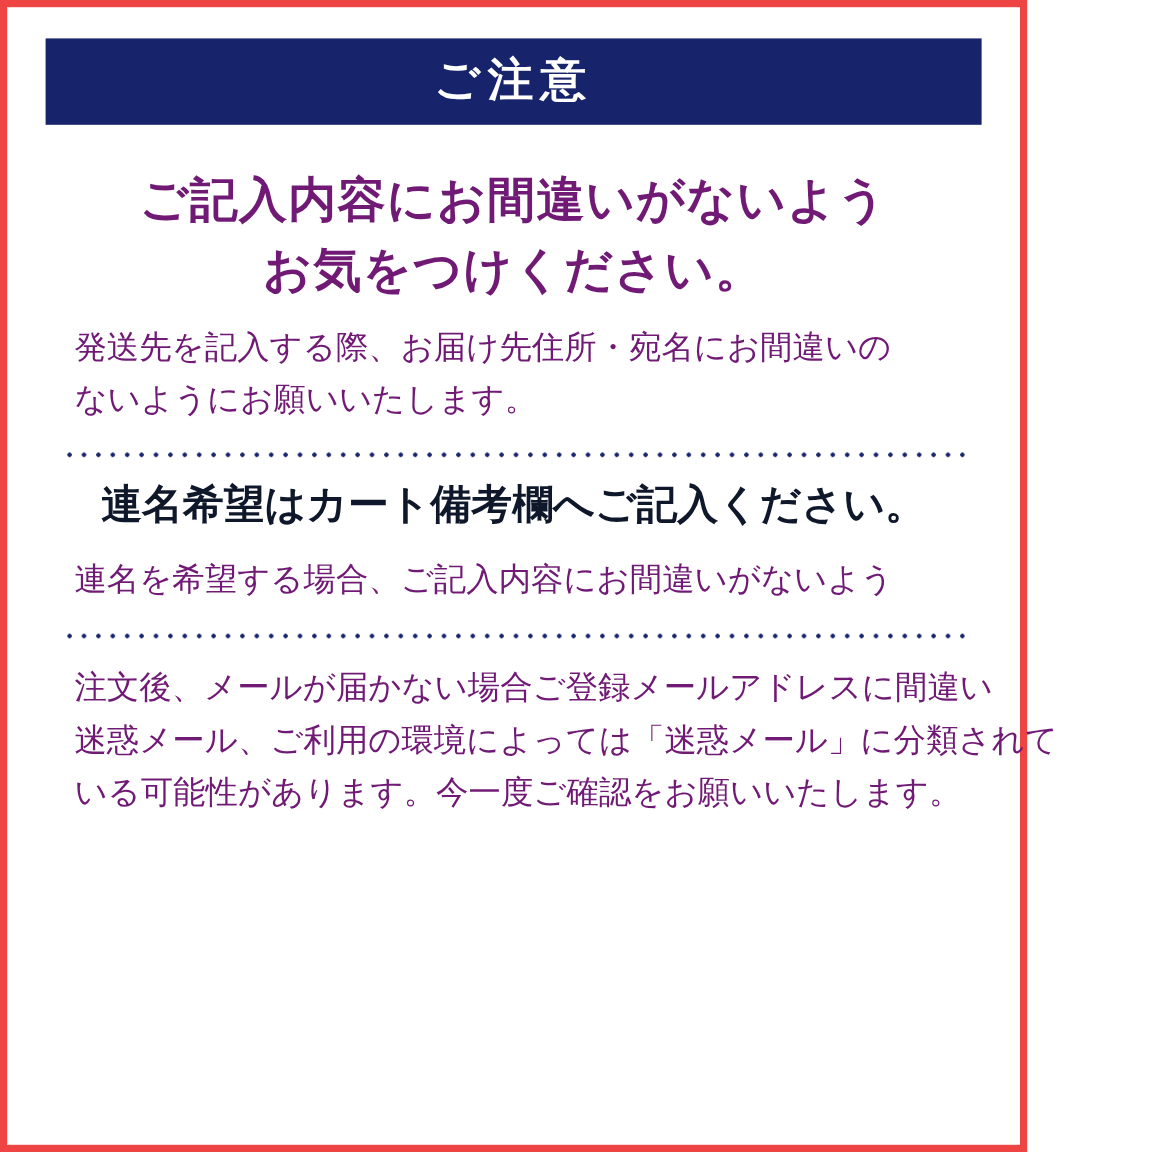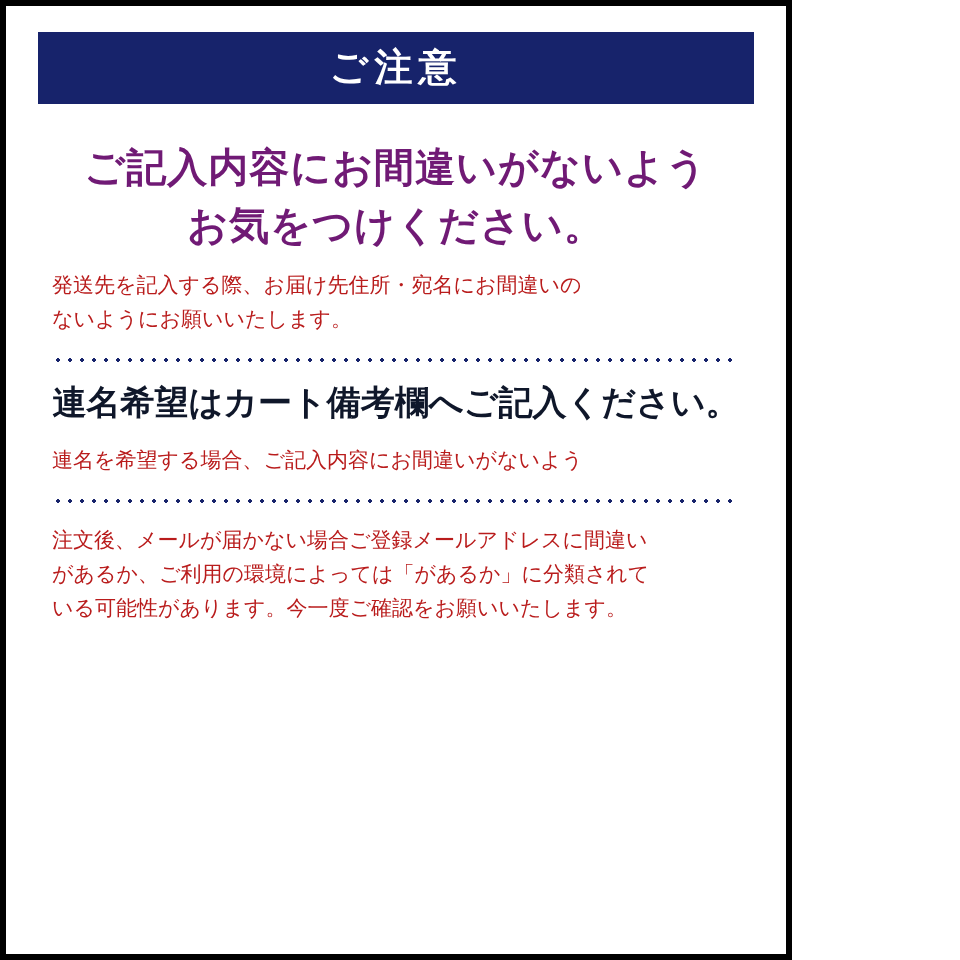--- a/index.html
+++ b/index.html
@@ -8,24 +8,24 @@
   }
   body {
     width: 960px;
     height: 960px;
     background: #ffffff;
     font-family: "Liberation Sans", "DejaVu Sans", sans-serif;
     overflow: hidden;
   }
   .page {
     position: relative;
-    width: 792px;
+    width: 856px;
     height: 960px;
     box-sizing: border-box;
-    border: 6px solid #000000;
+    border: 6px solid #ef4444;
     background: #ffffff;
   }
   .inner {
     position: absolute;
     left: 0;
     top: 0;
     right: 0;
     bottom: 0;
     padding: 26px 32px 0 32px;
     box-sizing: border-box;
@@ -48,25 +48,25 @@
     font-size: 40px;
     line-height: 1.45;
     letter-spacing: 1px;
     margin-top: 34px;
     margin-bottom: 14px;
   }
   .headline .line {
     display: block;
   }
   .body-text {
-    color: #b91c1c;
-    font-size: 21px;
+    color: #701a75;
+    font-size: 27px;
     line-height: 1.62;
     letter-spacing: 0px;
-    margin: 0 0 0 14px;
+    margin: 0 0 0 24px;
   }
   .body-text .line {
     display: block;
     white-space: pre;
   }
   .divider {
     margin: 22px 14px 20px 14px;
     height: 4px;
     background-image: radial-gradient(circle, #17236b 0px, #17236b 1.6px, transparent 2px);
     background-size: 12px 4px;
@@ -120,19 +120,19 @@
       <div class="body-text">
         <span class="line">連名を希望する場合、ご記入内容にお間違いがないよう</span>
       </div>
     </div>
 
     <div class="divider"></div>
 
     <div class="section sec3">
       <div class="body-text">
         <span class="line">注文後、メールが届かない場合ご登録メールアドレスに間違い</span>
-        <span class="line">があるか、ご利用の環境によっては「があるか」に分類されて</span>
+        <span class="line">迷惑メール、ご利用の環境によっては「迷惑メール」に分類されて</span>
         <span class="line">いる可能性があります。今一度ご確認をお願いいたします。</span>
       </div>
     </div>
 
   </div>
 </div>
 
 </body></html>

